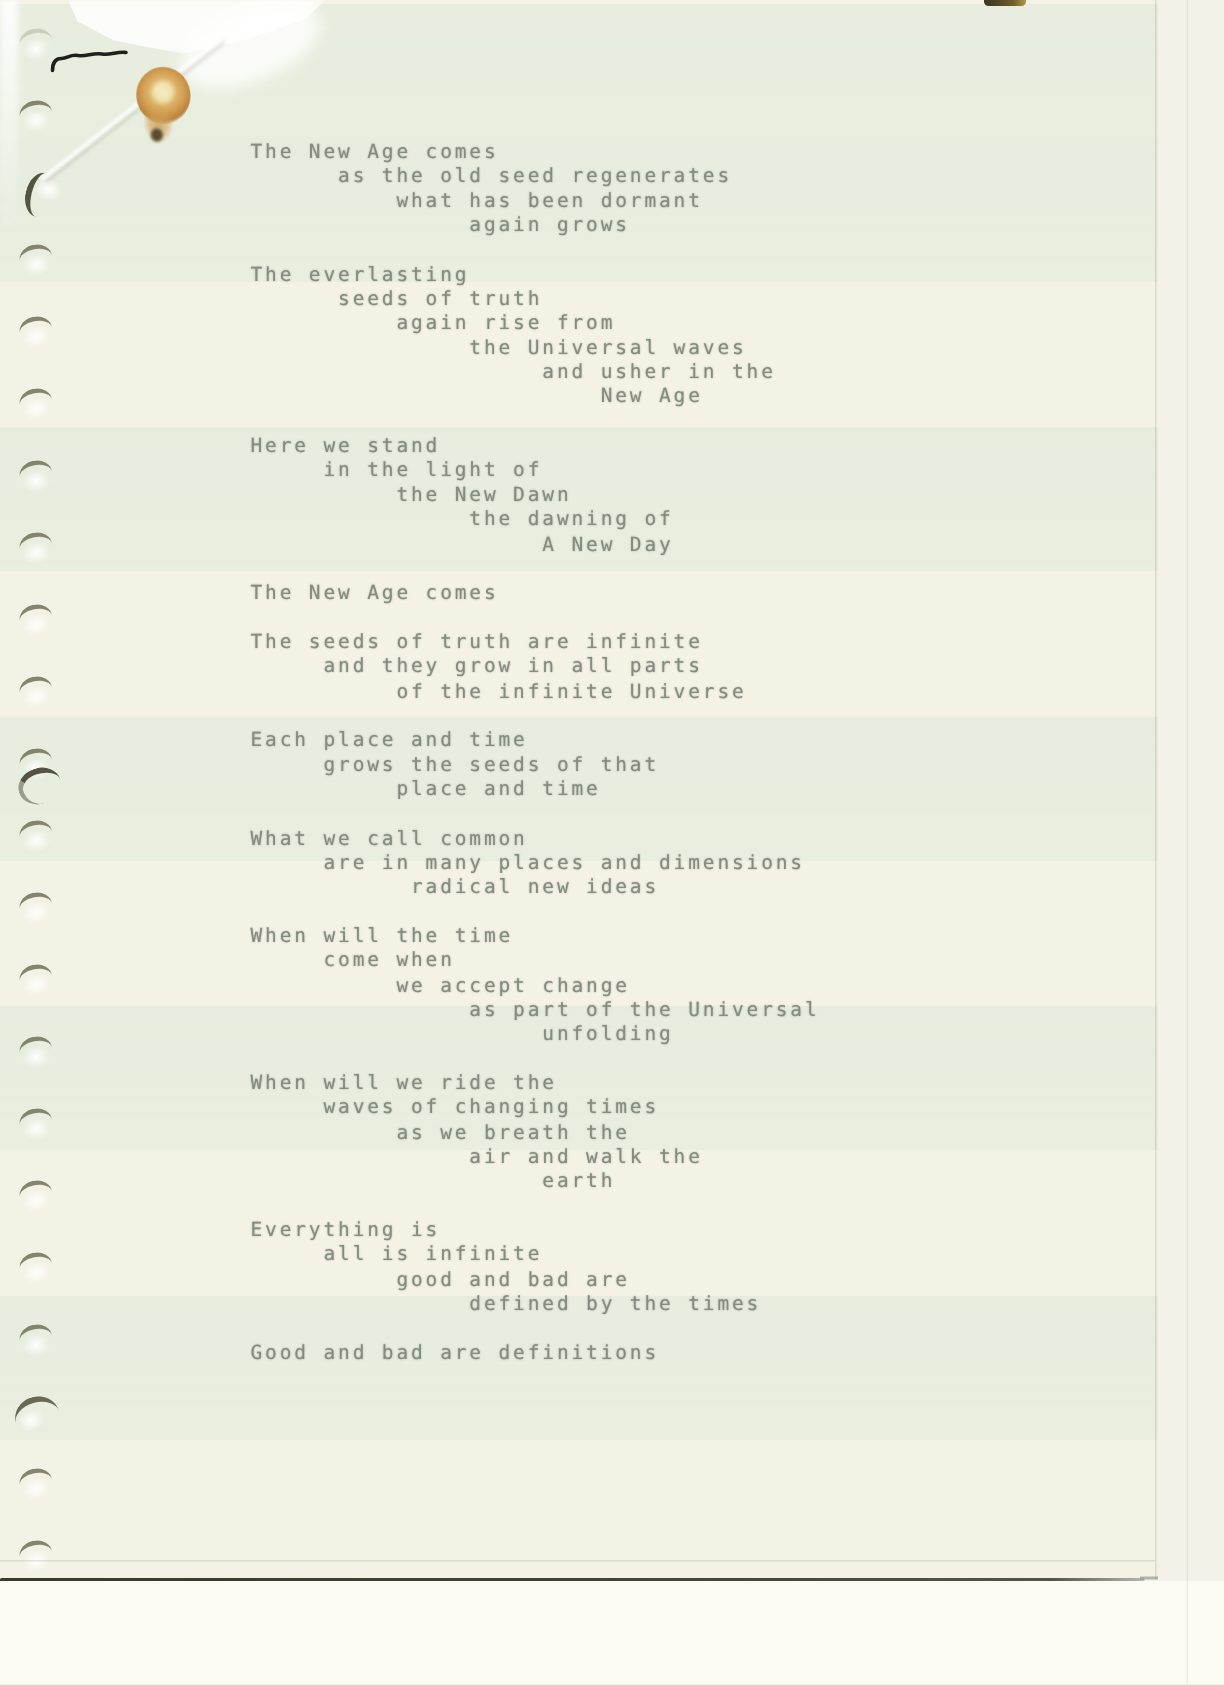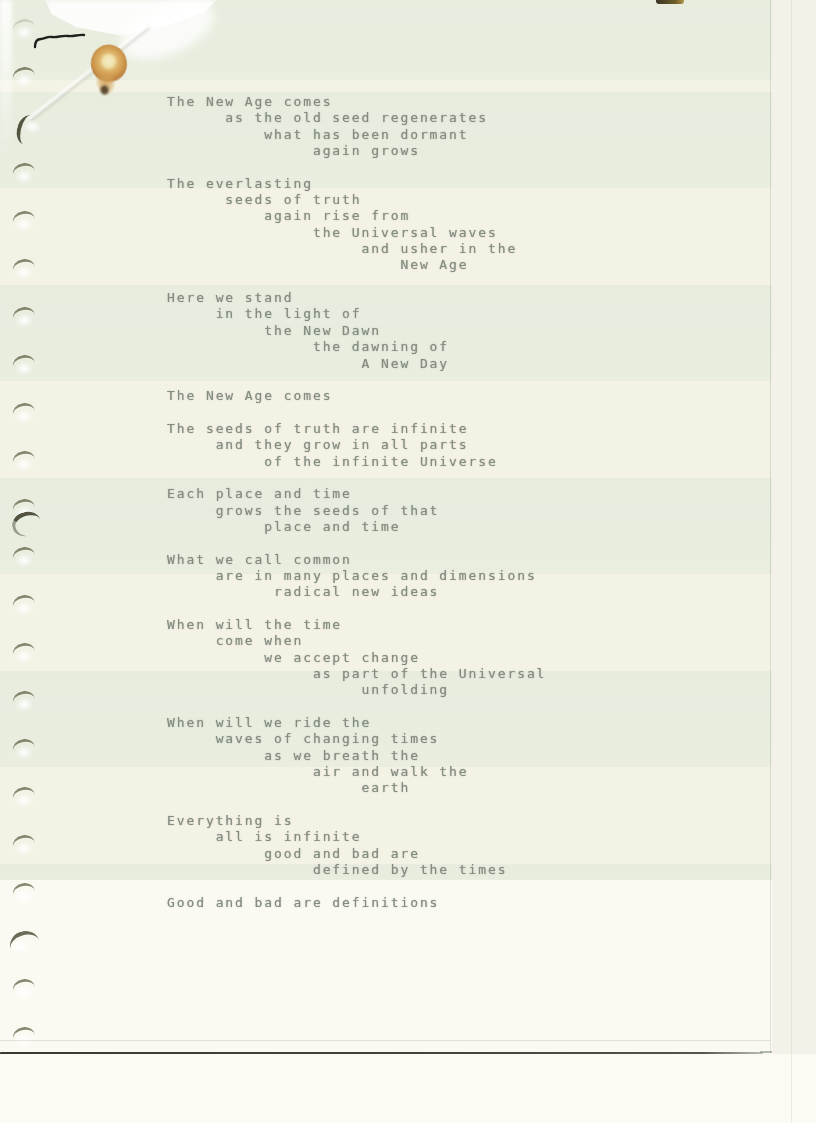--- a/index.html
+++ b/index.html
@@ -4,21 +4,21 @@
 <title>Scanned typewritten poem page</title>
 <style>
   html,body{margin:0;padding:0;background:#e8e6dc;}
   .scan{
     position:relative;width:816px;height:1123px;overflow:hidden;
     background:#fbfaf2;
     font-family:"DejaVu Sans Mono","Liberation Mono",monospace;
   }
   
   .page{
-    position:absolute;left:0;top:0;width:772px;height:880px;
+    position:absolute;left:0;top:0;width:772px;height:1054px;
     background-color:#f4f2e5;
     background-image:repeating-linear-gradient(180deg,
       rgba(213,230,212,0.42) 0px, rgba(216,231,214,0.38) 96px,
       rgba(246,244,231,0) 96px, rgba(246,244,231,0) 193px);
     background-position:0 92px;
   }
   .right-strip{position:absolute;left:772px;top:0;width:44px;height:1054px;background:#f4f2e8;}
   .below-strip{position:absolute;left:0;top:1054px;width:816px;height:69px;background:#fbfaf3;}
 
   

